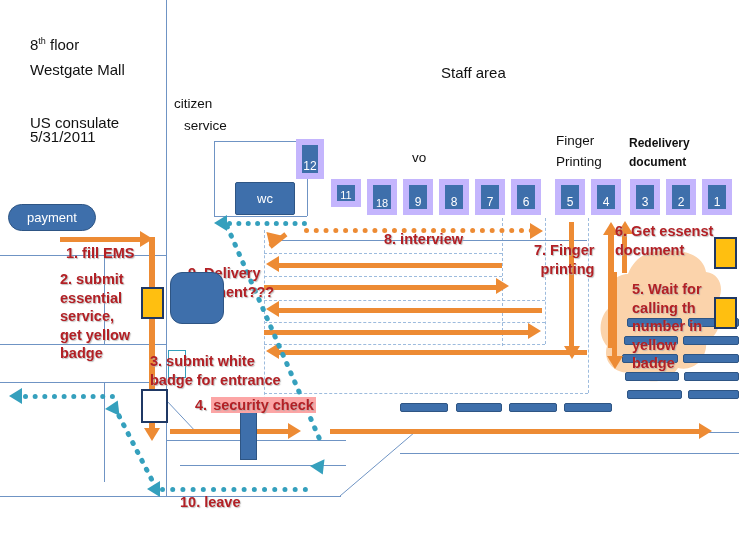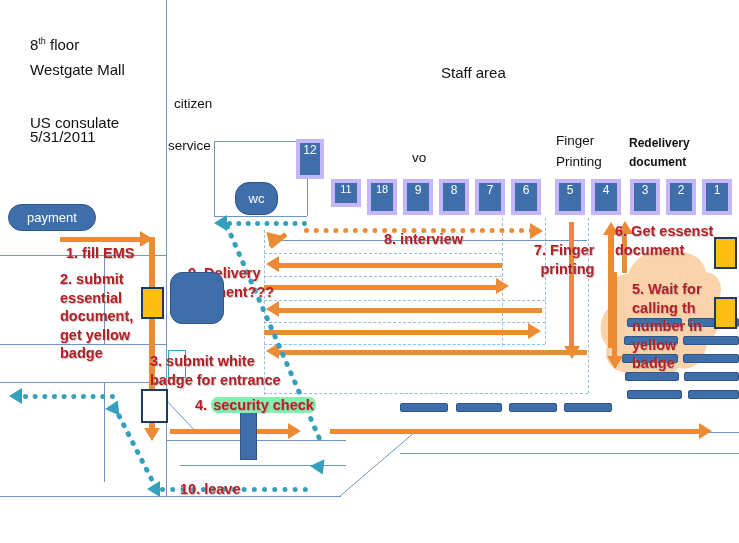--- a/index.html
+++ b/index.html
@@ -9,22 +9,22 @@
   
   .abs{position:absolute;}
   .wall{position:absolute;background:#6f94c4;}
   .wall.h{height:1px;}
   .wall.v{width:1px;}
 
   .dash-blue{position:absolute;border-top:1px dashed #9dbbdd;height:0;}
   .dash-blue-v{position:absolute;border-left:1px dashed #9dbbdd;width:0;}
 
   
-  .desk{position:absolute;background:#3e6fab;border:4px solid #c4b5fd;
-        color:#fff;font-size:12px;display:flex;align-items:flex-start;
+  .desk{position:absolute;background:#3e6fab;border:6px solid #c4b5fd;
+        color:#fff;font-size:12px;display:flex;align-items:flex-end;
         justify-content:center;box-sizing:border-box;}
   .desk.small-num{font-size:11px;}
 
   .roundbox{position:absolute;background:#3e6fab;border:1px solid #2e5584;
         border-radius:7px;color:#fff;display:flex;align-items:center;
         justify-content:center;font-size:13px;box-sizing:border-box;}
   .roundbox.big{border-radius:14px;}
 
   
   .rlabel{position:absolute;color:#111;font-size:13.5px;line-height:1.25;}
@@ -62,21 +62,21 @@
 
   
   .bench{position:absolute;background:#3e6fab;border:1px solid #2e5584;
          border-radius:2px;box-sizing:border-box;height:9px;}
 
   
   .gate-h{position:absolute;background:#2e5584;}
   .gate-v{position:absolute;background:#3e6fab;border:1px solid #2e5584;box-sizing:border-box;}
 
   
-  .hl{background:#86efac;color:#b32025;padding:0 2px;border-radius:7px;}
+  .hl{background:#fca5a5;color:#b32025;padding:0 2px;}
   .hl-box{position:absolute;border:1px solid #35a0bd;box-sizing:border-box;}
 </style>
 </head>
 <body>
 
 <div id="stage">
 
   <div class="wall v" style="left:166px;top:0px;height:218px;"></div>
   <div class="wall h" style="left:0px;top:255px;width:166px;"></div>
   <div class="wall h" style="left:0px;top:344px;width:166px;"></div>
@@ -105,32 +105,32 @@
   <div class="wall v" style="left:307px;top:141px;height:75px;"></div>
 
   <div class="rlabel" style="left:30px;top:36px;font-size:15px;">
     <span>8</span><sup style="font-size:9px;">th</sup><span> floor</span>
   </div>
   <div class="rlabel" style="left:30px;top:61px;font-size:15px;">Westgate Mall</div>
   <div class="rlabel" style="left:30px;top:86px;font-size:15px;margin-top:28px;">US consulate</div>
   <div class="rlabel" style="left:30px;top:128px;font-size:15px;">5/31/2011</div>
 
   <div class="rlabel" style="left:174px;top:96px;">citizen</div>
-  <div class="rlabel" style="left:168px;top:118px;margin-top:20px;">service</div>
+  <div class="rlabel" style="left:184px;top:118px;">service</div>
   <div class="rlabel" style="left:441px;top:64px;font-size:15px;">Staff area</div>
   <div class="rlabel" style="left:412px;top:150px;">vo</div>
   <div class="rlabel" style="left:556px;top:133px;">Finger</div>
   <div class="rlabel" style="left:556px;top:154px;">Printing</div>
   <div class="rlabel bold" style="left:629px;top:136px;">Redelivery</div>
   <div class="rlabel bold" style="left:629px;top:155px;">document</div>
 
   <div class="desk" style="left:296px;top:139px;width:28px;height:40px;">
     <span>12</span>
   </div>
-  <div class="roundbox" style="left:235px;top:182px;width:43px;height:33px;border-radius:14px;">
+  <div class="roundbox" style="left:235px;top:182px;width:60px;height:33px;border-radius:2px;">
     <span>wc</span>
   </div>
 
   <div class="desk small-num" style="left:331px;top:179px;width:30px;height:28px;">
     <span>11</span>
     </div>
   <div class="desk small-num" style="left:367px;top:179px;width:30px;height:36px;">
     <span>18</span>
     </div>
   <div class="desk" style="left:403px;top:179px;width:30px;height:36px;">
@@ -271,21 +271,21 @@
   <div class="badge" style="left:141px;top:287px;width:19px;height:28px;"></div>
   <div class="badge" style="left:714px;top:237px;width:19px;height:28px;"></div>
   <div class="badge" style="left:714px;top:297px;width:19px;height:28px;"></div>
   <div class="wbadge" style="left:141px;top:389px;width:23px;height:30px;"></div>
 
   <div class="step" style="left:66px;top:244px;">1. fill EMS</div>
 
   <div class="step" style="left:60px;top:270px;">
     <div>2. submit</div>
     <div>essential</div>
-    <div>document,</div>
+    <div>service,</div>
     <div>get yellow</div>
     <div>badge</div>
   </div>
 
   <div class="hl-box" style="left:168px;top:350px;width:18px;height:28px;"></div>
   <div class="step" style="left:150px;top:352px;">
     <div>3. submit white</div>
     <div>badge for entrance</div>
   </div>
 
@@ -311,17 +311,17 @@
     <div>printing</div>
   </div>
 
   <div class="step" style="left:384px;top:230px;">8. interview</div>
 
   <div class="step" style="left:188px;top:264px;">
     <div>9. Delivery</div>
     <div>payment???</div>
   </div>
 
-  <div class="step" style="left:180px;top:480px;">10. leave</div>
+  <div class="step" style="left:180px;top:493px;">10. leave</div>
 
   <div class="roundbox" style="left:170px;top:272px;width:54px;height:52px;border-radius:12px;"></div>
 
 </div>
 
 </body></html>

